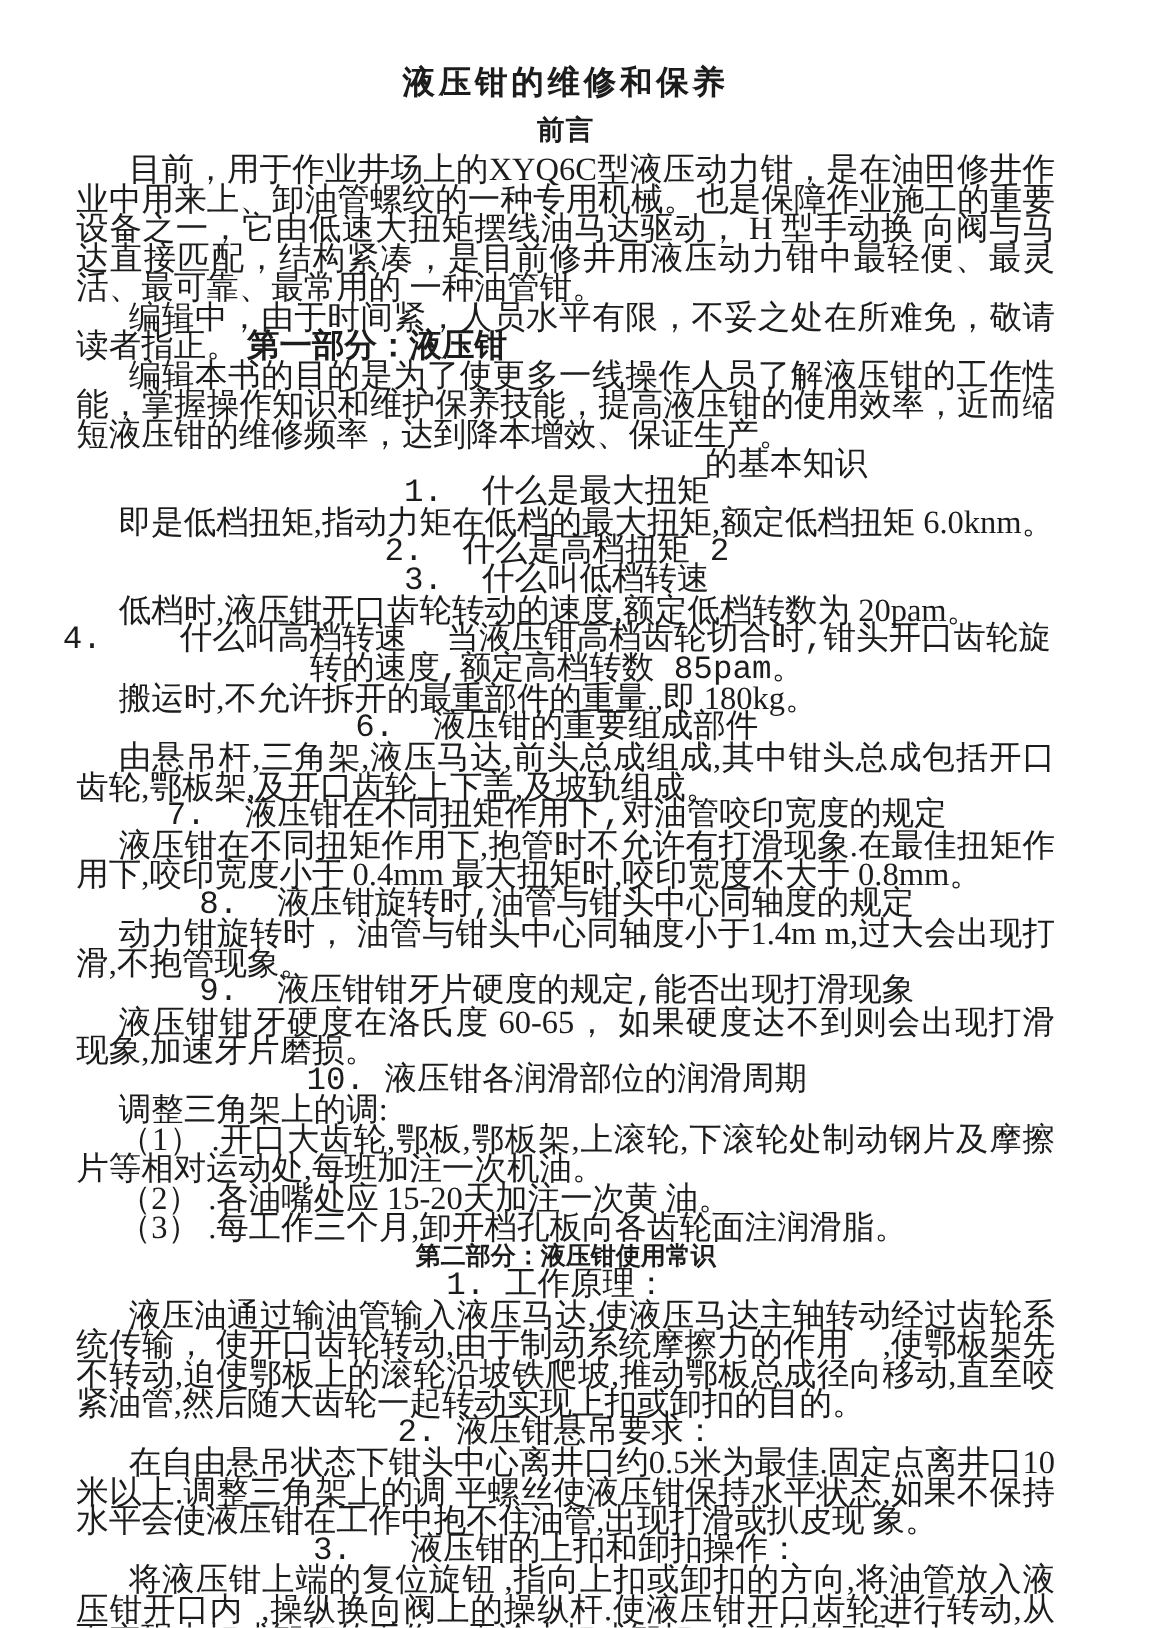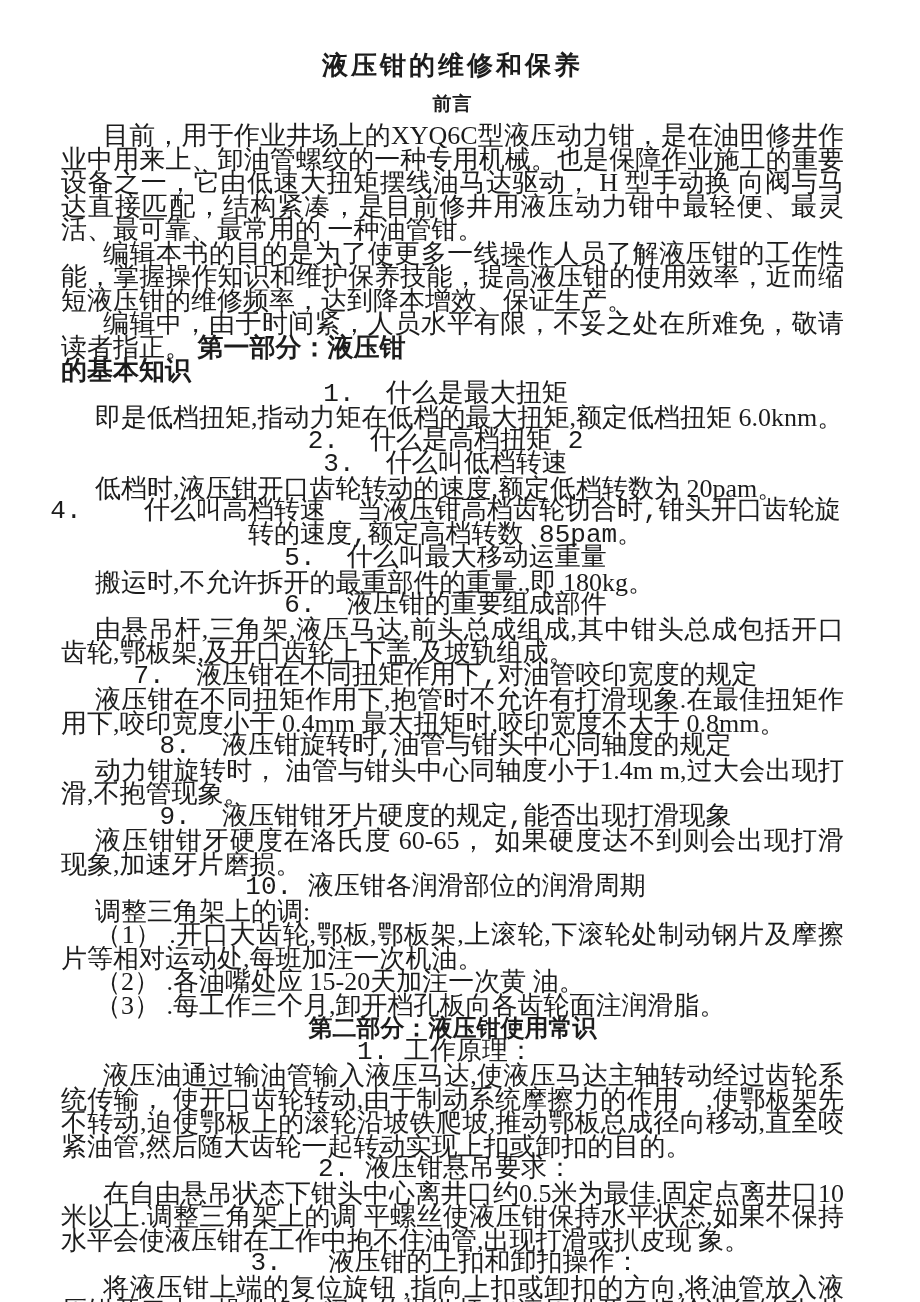--- a/index.html
+++ b/index.html
@@ -23,71 +23,70 @@
   }
   .title {
     font-size: 26px;
     font-weight: bold;
     text-align: center;
     letter-spacing: 3px;
     line-height: 36px;
     margin: 0 0 6px 0;
   }
   .preface {
-    font-size: 19px;
+    font-size: 22px;
     font-weight: bold;
     text-align: center;
     letter-spacing: 1px;
     line-height: 28px;
     margin: 0 0 6px 0;
   }
   .para, .q, .ans, .h1cont, .h2 {
     font-size: 26px;
     line-height: 23.5px;
     margin: 0;
     text-align: justify;
     white-space: pre-wrap;
   }
   .para { text-indent: 42px; }
   .ans  { text-indent: 34px; }
   .q    { margin-left: -14px; text-align: center; font-family: Liberation Mono, monospace; }
   .h1cont {
-    font-weight: bold;
-    text-align: left;
+    font-weight: normal;
+    text-align: right;
     padding-right: 150px;
     white-space: pre-wrap;
   }
   .h2 {
     font-weight: bold;
     text-align: center;
-    font-size: 24px;
+    font-size: 20px;
   }
   b { font-weight: bold; }
 </style>
 </head>
 <body>
 
 <div class="doc">
 
   <div class="title">液压钳的维修和保养</div>
   <div class="preface">前言</div>
 
   <p class="para">目前，用于作业井场上的XYQ6C型液压动力钳，是在油田修井作业中用来上、卸油管螺纹的一种专用机械。也是保障作业施工的重要设备之一，它由低速大扭矩摆线油马达驱动， H 型手动换 向阀与马达直接匹配，结构紧凑，是目前修井用液压动力钳中最轻便、最灵活、最可靠、最常用的 一种油管钳。</p>
+  <p class="para"><span>编辑中，由于时间紧，人员水平有限，不妥之处在所难免，敬请读者指正。 </span><b>第一部分：液压钳</b></p>
+
   <p class="para">编辑本书的目的是为了使更多一线操作人员了解液压钳的工作性能，掌握操作知识和维护保养技能，提高液压钳的使用效率，近而缩短液压钳的维修频率，达到降本增效、保证生产。</p>
-
-  <p class="para"><span>编辑中，由于时间紧，人员水平有限，不妥之处在所难免，敬请读者指正。 </span><b>第一部分：液压钳</b></p>
   <div class="h1cont">的基本知识</div>
 
   <div class="q">1.  什么是最大扭矩</div>
   <div class="ans">即是低档扭矩,指动力矩在低档的最大扭矩,额定低档扭矩 6.0knm。</div>
   <div class="q">2.  什么是高档扭矩 2</div>
   <div class="q">3.  什么叫低档转速</div>
   <div class="ans">低档时,液压钳开口齿轮转动的速度,额定低档转数为 20pam。</div>
   <div class="q">4.    什么叫高档转速  当液压钳高档齿轮切合时,钳头开口齿轮旋转的速度,额定高档转数 85pam。</div>
-  <div class="q">5.  什么叫最大移动运重量</div>
   <div class="ans">搬运时,不允许拆开的最重部件的重量.,即 180kg。</div>
   <div class="q">6.  液压钳的重要组成部件</div>
   <div class="ans">由悬吊杆,三角架,液压马达,前头总成组成,其中钳头总成包括开口齿轮,鄂板架,及开口齿轮上下盖,及坡轨组成。</div>
   <div class="q">7.  液压钳在不同扭矩作用下,对油管咬印宽度的规定</div>
   <div class="ans">液压钳在不同扭矩作用下,抱管时不允许有打滑现象.在最佳扭矩作用下,咬印宽度小于 0.4mm 最大扭矩时,咬印宽度不大于 0.8mm。</div>
   <div class="q">8.  液压钳旋转时,油管与钳头中心同轴度的规定</div>
   <div class="ans">动力钳旋转时， 油管与钳头中心同轴度小于1.4m m,过大会出现打滑,不抱管现象。</div>
   <div class="q">9.  液压钳钳牙片硬度的规定,能否出现打滑现象</div>
   <div class="ans">液压钳钳牙硬度在洛氏度 60-65， 如果硬度达不到则会出现打滑现象,加速牙片磨损。</div>
   <div class="q">10. 液压钳各润滑部位的润滑周期</div>

